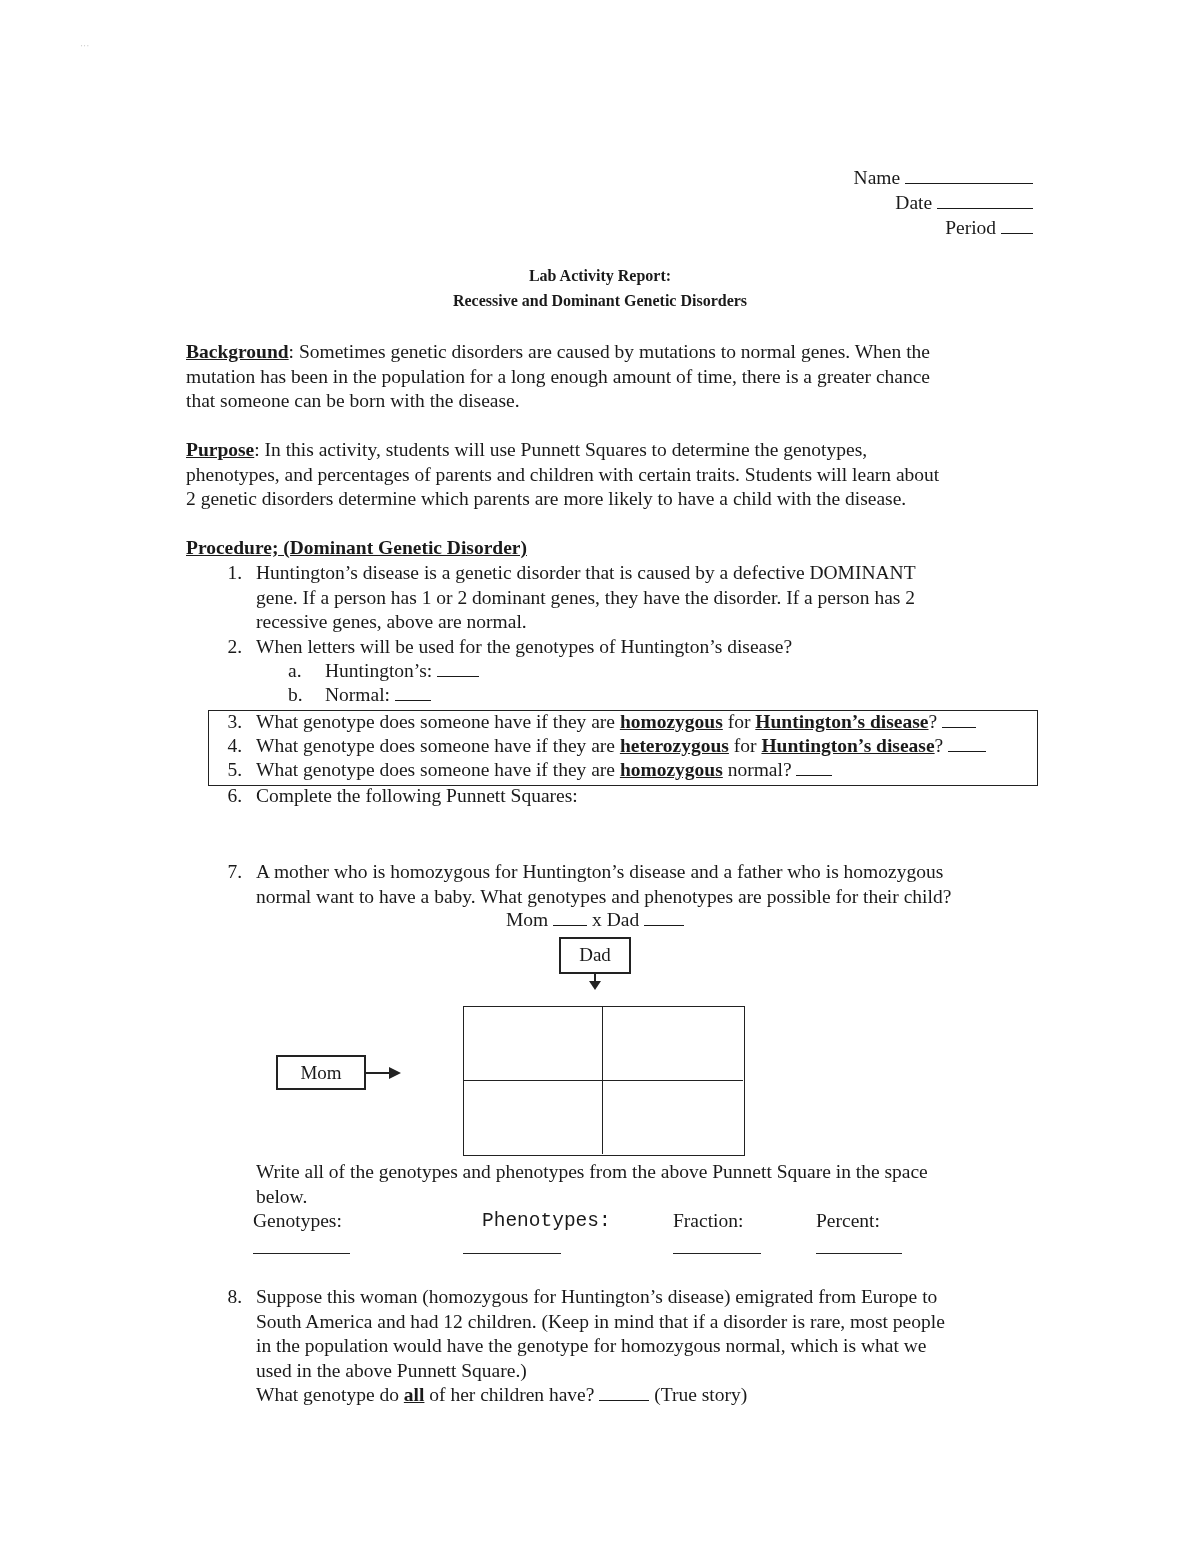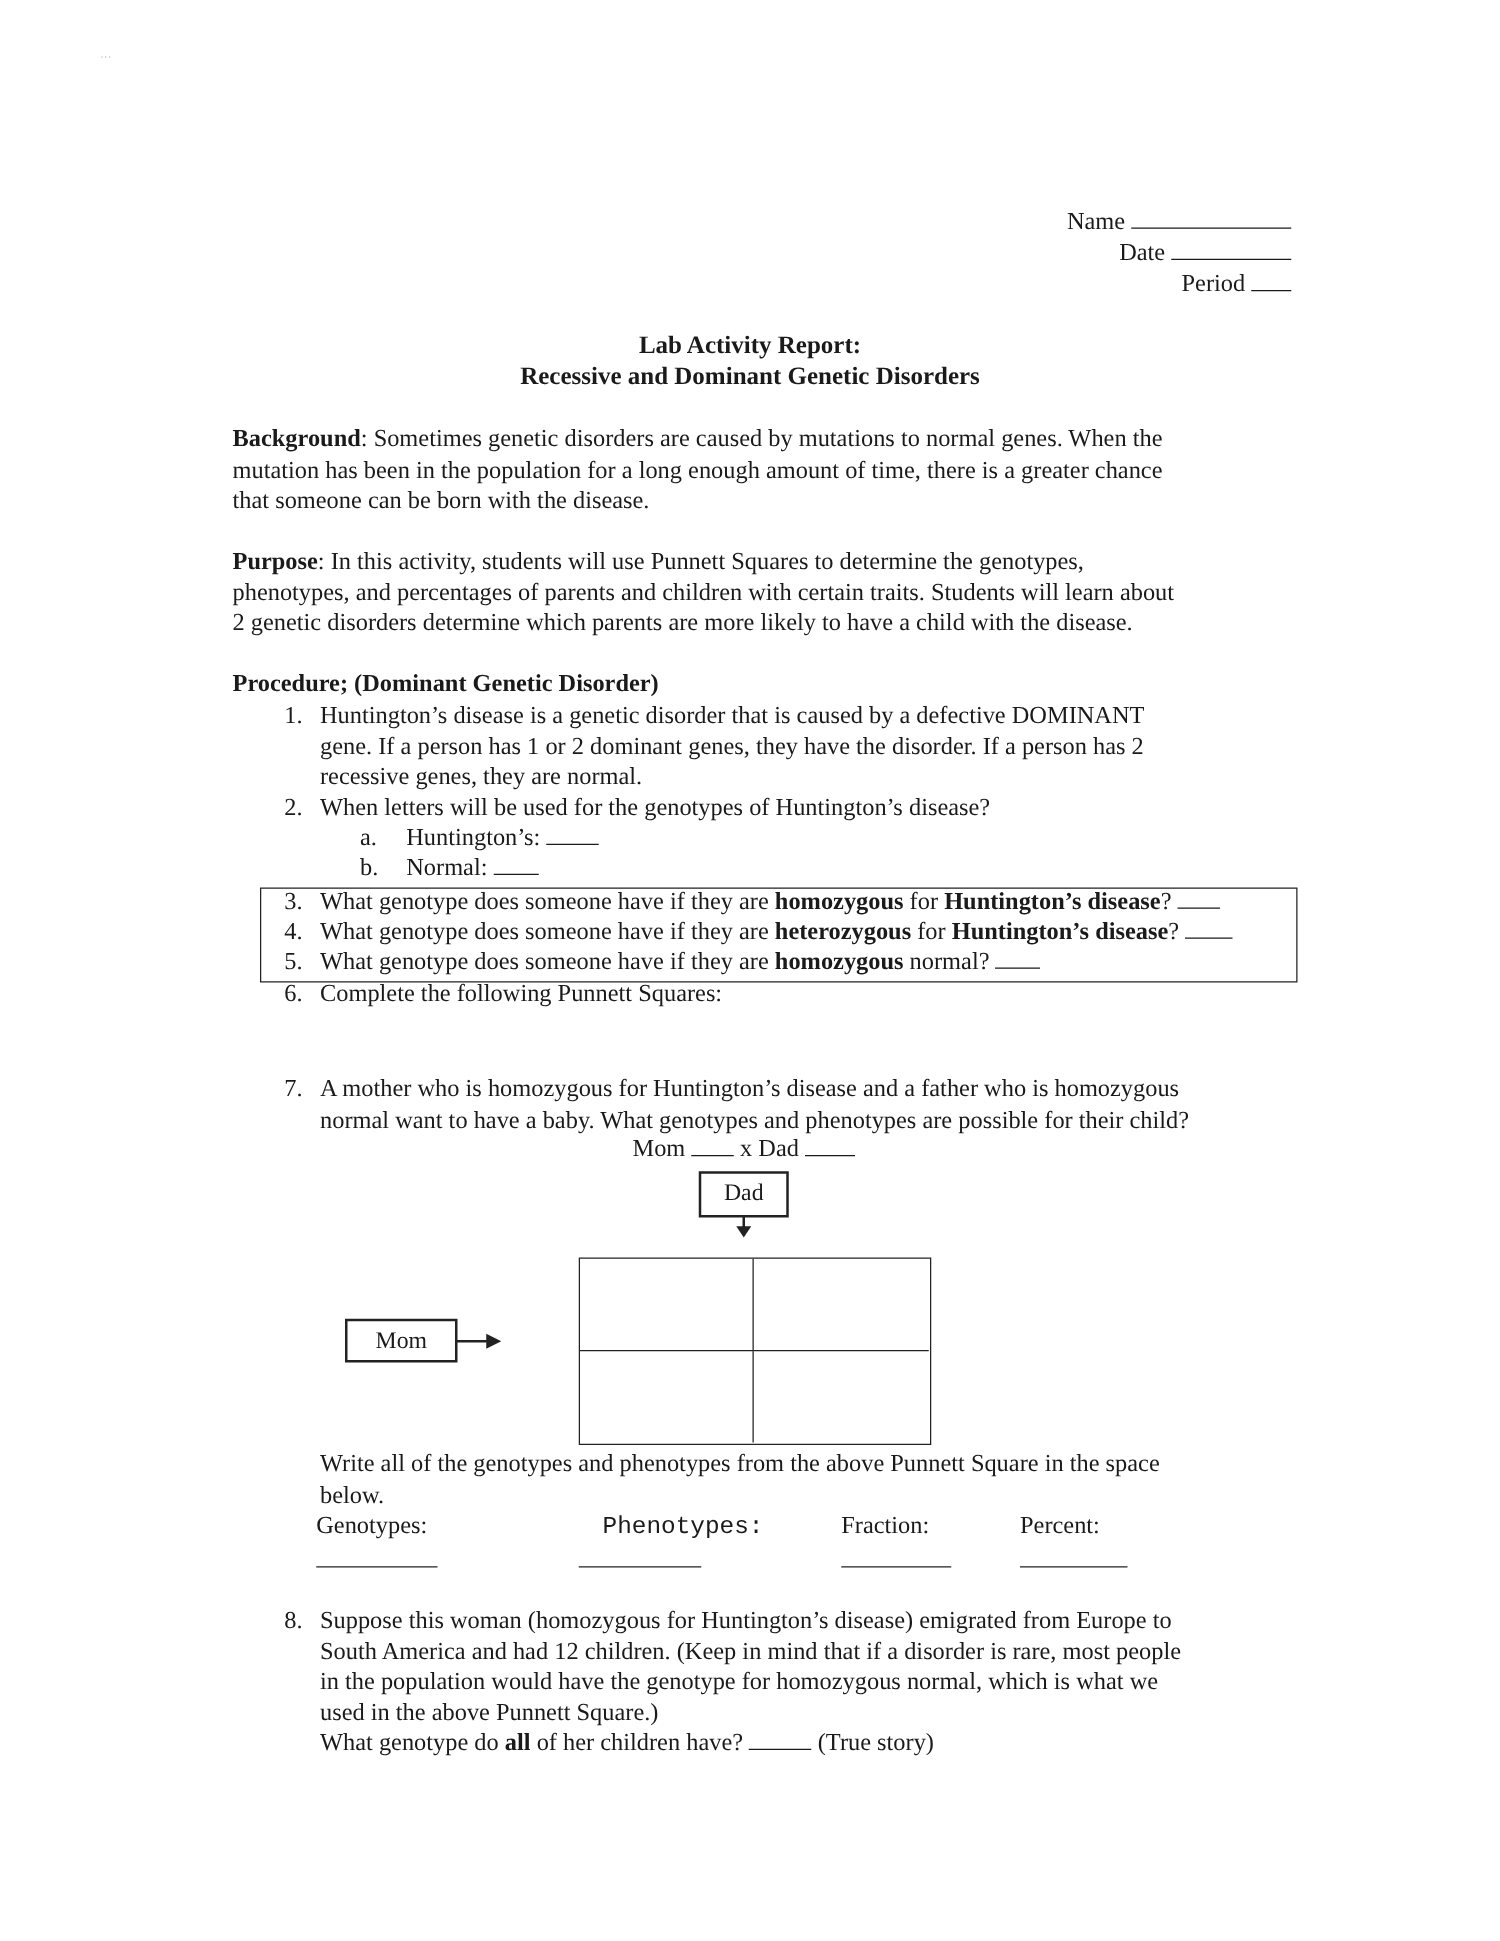--- a/index.html
+++ b/index.html
@@ -3,23 +3,23 @@
 <meta charset="utf-8">
 <style>
   html, body { margin: 0; padding: 0; background: #ffffff; }
   body {
     width: 1200px; height: 1553px; position: relative; overflow: hidden;
     font-family: "Liberation Serif", "DejaVu Serif", serif;
     color: #1a1a1a; font-size: 19.5px; line-height: 24.5px;
   }
   .abs { position: absolute; }
   .blank { display: inline-block; border-bottom: 1.6px solid #1a1a1a; height: 16px; vertical-align: baseline; }
-  .bu { font-weight: bold; }
+  .bu { font-weight: bold; text-decoration: underline; }
   .hdr-row { position: absolute; right: 167px; white-space: nowrap; }
-  .title { position: absolute; left: 0; width: 1200px; text-align: center; font-weight: bold; font-size: 20px; }
+  .title { position: absolute; left: 0; width: 1200px; text-align: center; font-weight: bold; font-size: 16px; }
   .para { position: absolute; left: 186px; width: 840px; }
   .num { position: absolute; left: 218px; width: 24px; text-align: right; }
   .item { position: absolute; left: 256px; width: 780px; }
   .sub-l { position: absolute; left: 288px; width: 20px; }
   .sub-t { position: absolute; left: 325px; }
   .qbox { position: absolute; left: 208px; top: 710px; width: 830px; height: 76px; border: 1.6px solid #222; box-sizing: border-box; }
   .box-label { position: absolute; border: 2px solid #222; box-sizing: border-box; text-align: center; font-size: 19px; line-height: 32px; }
   .punnett { position: absolute; left: 463px; top: 1006px; width: 282px; height: 150px; border: 1.8px solid #222; box-sizing: border-box; }
   .pcell { position: absolute; box-sizing: border-box; }
   .col-h { position: absolute; top: 1209px; }
@@ -58,21 +58,21 @@
   <div>phenotypes, and percentages of parents and children with certain traits. Students will learn about</div>
   <div>2 genetic disorders determine which parents are more likely to have a child with the disease.</div>
 </div>
 
 <div class="para bu" style="top:536px;">Procedure; (Dominant Genetic Disorder)</div>
 
 <div class="num" style="top:561px;">1.</div>
 <div class="item" style="top:561px;">
   <div>Huntington’s disease is a genetic disorder that is caused by a defective DOMINANT</div>
   <div>gene.  If a person has 1 or 2 dominant genes, they have the disorder.  If a person has 2</div>
-  <div>recessive genes, they are normal.</div>
+  <div>recessive genes, above are normal.</div>
 </div>
 
 <div class="num" style="top:635px;">2.</div>
 <div class="item" style="top:635px;">When letters will be used for the genotypes of Huntington’s disease?</div>
 <div class="sub-l" style="top:659px;">a.</div>
 <div class="sub-t" style="top:659px;">
   <span>Huntington’s:</span>
   <span class="blank" style="width:42px;"></span>
 </div>
 <div class="sub-l" style="top:683px;">b.</div>

